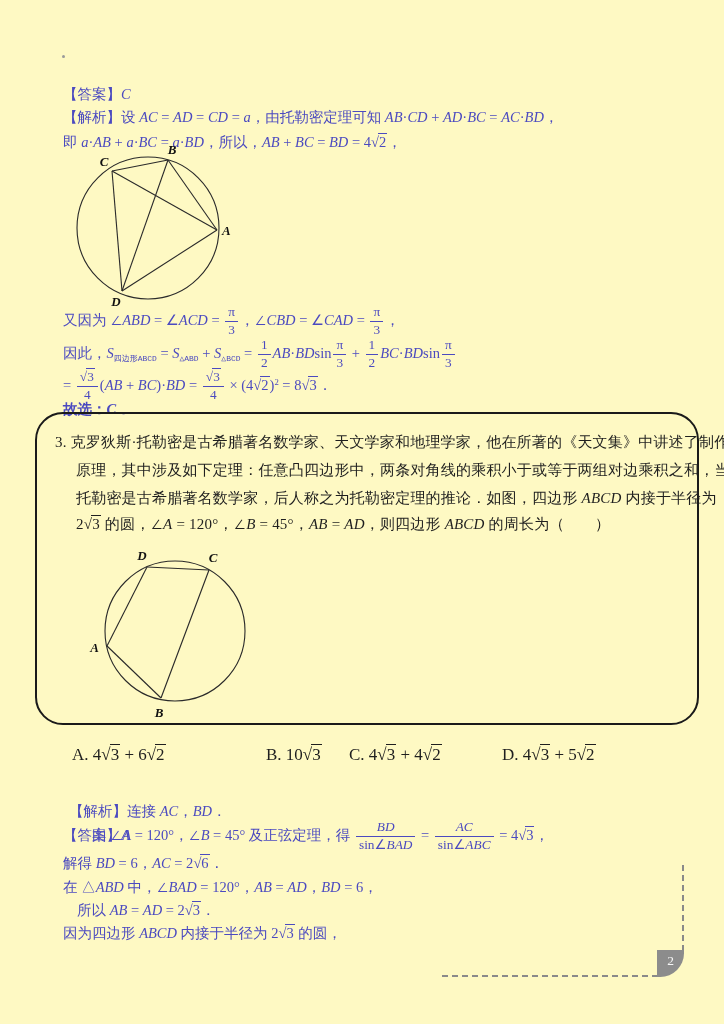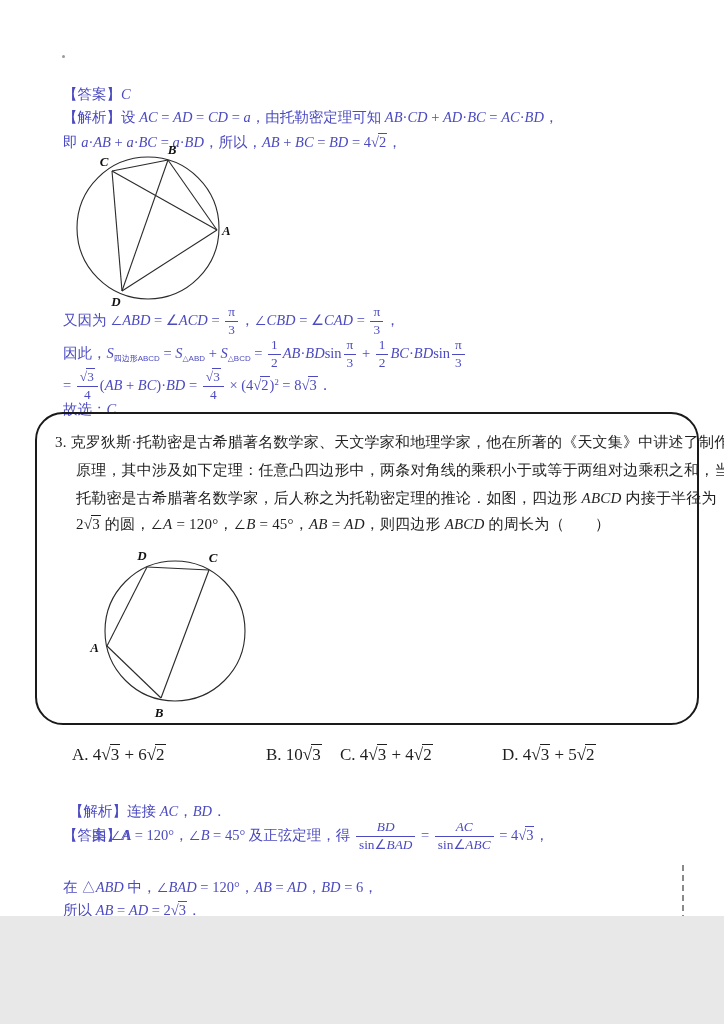--- a/index.html
+++ b/index.html
@@ -1,16 +1,16 @@
 <!DOCTYPE html>
 <html><head>
 <meta charset="utf-8">
 <style>
   html,body{margin:0;padding:0;background:#e8e8e8;}
-  .page{position:relative;width:724px;height:916px;background:#ffffff;overflow:hidden;
+  .page{position:relative;width:724px;height:1024px;background:#fef9c3;overflow:hidden;
         font-family:"Liberation Sans",sans-serif;color:#222;}
   .abs{position:absolute;white-space:nowrap;}
   
   .cn{font-family:"Liberation Serif",serif;}
   .bk{font-family:"Liberation Serif",serif;}
   .mi{font-family:"Liberation Serif",serif;font-style:italic;}
   .mn{font-family:"Liberation Serif",serif;}
   .blue{color:#4b4ac0;}
   .black{color:#1f1f1f;}
   .sol{font-size:14.5px;line-height:22px;}
@@ -18,21 +18,21 @@
   .opt{font-size:17px;}
   
   .frac{display:inline-flex;flex-direction:column;vertical-align:middle;text-align:center;
         margin:0 2px;font-size:0.92em;line-height:1.1;}
   .frac .num{display:block;padding:0 3px 1px 3px;border-bottom:1px solid currentColor;}
   .frac .den{display:block;padding:1px 3px 0 3px;}
   
   .sqrt{white-space:nowrap;}
   .sqrt .rad{border-top:1.2px solid currentColor;margin-left:-1px;padding:0 1px;}
   
-  .msub{font-size:0.55em;vertical-align:-0.35em;font-family:Liberation Sans, sans-serif;}
+  .msub{font-size:0.55em;vertical-align:-0.35em;font-family:Liberation Mono, monospace;}
   .msup{font-size:0.6em;vertical-align:0.6em;font-family:"Liberation Serif",serif;}
   
   .qbox{position:absolute;left:35px;top:412px;width:660px;height:309px;
         border:2px solid #1a1a1a;border-radius:28px;background:transparent;}
   
   .dash-v{position:absolute;left:682px;top:865px;height:86px;width:0;border-left:2px dashed #8a8a8a;}
   .dash-h{position:absolute;left:442px;top:975px;width:216px;height:0;border-top:2px dashed #8a8a8a;}
   .pagenum{position:absolute;left:657px;top:950px;width:27px;height:27px;background:#8c8c8c;
            border-radius:0 0 88% 0;color:#f7f7f7;font-family:"Liberation Serif",serif;
            font-size:13.5px;text-align:center;line-height:22px;}
@@ -85,21 +85,21 @@
         <span class="num"><span class="mn">π</span></span>
         <span class="den"><span class="mn">3</span></span>
       </span></div>
   <div class="abs sol blue" style="left:63px;top:370px;"><span class="mn">= </span><span class="frac">
         <span class="num"><span class="sqrt mn"><span>√</span><span class="rad">3</span></span></span>
         <span class="den"><span class="mn">4</span></span>
       </span><span class="mn">(</span><span class="mi">AB</span><span class="mn"> + </span><span class="mi">BC</span><span class="mn">)·</span><span class="mi">BD</span><span class="mn"> = </span><span class="frac">
         <span class="num"><span class="sqrt mn"><span>√</span><span class="rad">3</span></span></span>
         <span class="den"><span class="mn">4</span></span>
       </span><span class="mn"> × (4</span><span class="sqrt mn"><span>√</span><span class="rad">2</span></span><span class="mn">)</span><span class="msup">2</span><span class="mn"> = 8</span><span class="sqrt mn"><span>√</span><span class="rad">3</span></span><span class="cn">．</span></div>
-  <div class="abs sol blue" style="left:63px;top:398px;"><span class="cn">故选：</span><span class="mi">C</span><span class="cn">．</span></div>
+  <div class="abs sol blue" style="left:63px;top:398px;font-weight:bold;"><span class="cn">故选：</span><span class="mi">C</span><span class="cn">．</span></div>
 
   <div class="qbox"></div>
 
   <div class="abs prob black" style="left:55px;top:430px;"><span class="cn">3. 克罗狄斯·托勒密是古希腊著名数学家、天文学家和地理学家，他在所著的《天文集》中讲述了制作弦表的</span></div>
   <div class="abs prob black" style="left:76px;top:458px;"><span class="cn">原理，其中涉及如下定理：任意凸四边形中，两条对角线的乘积小于或等于两组对边乘积之和，当且仅当</span></div>
   <div class="abs prob black" style="left:76px;top:486px;"><span class="cn">托勒密是古希腊著名数学家，后人称之为托勒密定理的推论．如图，四边形 </span><span class="mi">ABCD</span><span class="cn"> 内接于半径为</span></div>
   <div class="abs prob black" style="left:76px;top:512px;"><span class="mn">2</span><span class="sqrt mn"><span>√</span><span class="rad">3</span></span><span class="cn"> 的圆，</span><span class="mn">∠</span><span class="mi">A</span><span class="mn"> = 120°</span><span class="cn">，</span><span class="mn">∠</span><span class="mi">B</span><span class="mn"> = 45°</span><span class="cn">，</span><span class="mi">AB</span><span class="mn"> = </span><span class="mi">AD</span><span class="cn">，则四边形 </span><span class="mi">ABCD</span><span class="cn"> 的周长为（　　）</span></div>
 
   <svg class="abs" style="left:85px;top:545px;" width="200" height="178" viewBox="0 0 200 178">
     <circle class="geo" cx="90" cy="86" r="70"></circle>
@@ -108,32 +108,34 @@
     <line class="geo" x1="76" y1="153" x2="22" y2="101"></line>
     <line class="geo" x1="22" y1="101" x2="62" y2="22"></line>
     <text x="57" y="15" text-anchor="middle">D</text>
     <text x="128" y="17" text-anchor="middle">C</text>
     <text x="14" y="107" text-anchor="end">A</text>
     <text x="74" y="172" text-anchor="middle">B</text>
   </svg>
 
   <div class="abs opt black" style="left:72px;top:745px;"><span class="mn">A. 4</span><span class="sqrt mn"><span>√</span><span class="rad">3</span></span><span class="mn"> + 6</span><span class="sqrt mn"><span>√</span><span class="rad">2</span></span></div>
   <div class="abs opt black" style="left:222px;top:745px;margin-left:44px;"><span class="mn">B. 10</span><span class="sqrt mn"><span>√</span><span class="rad">3</span></span></div>
-  <div class="abs opt black" style="left:340px;top:745px;"><span class="mn">C. 4</span><span class="sqrt mn"><span>√</span><span class="rad">3</span></span><span class="mn"> + 4</span><span class="sqrt mn"><span>√</span><span class="rad">2</span></span></div>
+  <div class="abs opt black" style="left:349px;top:745px;"><span class="mn">C. 4</span><span class="sqrt mn"><span>√</span><span class="rad">3</span></span><span class="mn"> + 4</span><span class="sqrt mn"><span>√</span><span class="rad">2</span></span></div>
   <div class="abs opt black" style="left:502px;top:745px;text-align:center;"><span class="mn">D. 4</span><span class="sqrt mn"><span>√</span><span class="rad">3</span></span><span class="mn"> + 5</span><span class="sqrt mn"><span>√</span><span class="rad">2</span></span></div>
 
   <div class="abs sol blue" style="left:63px;top:776px;margin-top:48px;"><span class="bk">【答案】</span><span class="mi">A</span></div>
   <div class="abs sol blue" style="left:57px;top:800px;margin-left:12px;"><span class="bk">【解析】</span><span class="cn">连接 </span><span class="mi">AC</span><span class="cn">，</span><span class="mi">BD</span><span class="cn">．</span></div>
   <div class="abs sol blue" style="left:63px;top:820px;margin-left:29px;"><span class="cn">由 </span><span class="mn">∠</span><span class="mi">A</span><span class="mn"> = 120°</span><span class="cn">，</span><span class="mn">∠</span><span class="mi">B</span><span class="mn"> = 45° </span><span class="cn">及正弦定理，得 </span><span class="frac">
         <span class="num"><span class="mi">BD</span></span>
         <span class="den"><span class="mn">sin∠</span><span class="mi">BAD</span></span>
       </span><span class="mn"> = </span><span class="frac">
         <span class="num"><span class="mi">AC</span></span>
         <span class="den"><span class="mn">sin∠</span><span class="mi">ABC</span></span>
       </span><span class="mn"> = 4</span><span class="sqrt mn"><span>√</span><span class="rad">3</span></span><span class="cn">，</span></div>
+  <div class="abs sol blue" style="left:63px;top:852px;"><span class="cn">解得 </span><span class="mi">BD</span><span class="mn"> = 6</span><span class="cn">，</span><span class="mi">AC</span><span class="mn"> = 2</span><span class="sqrt mn"><span>√</span><span class="rad">6</span></span><span class="cn">．</span></div>
   <div class="abs sol blue" style="left:63px;top:876px;"><span class="cn">在 </span><span class="mn">△</span><span class="mi">ABD</span><span class="cn"> 中，</span><span class="mn">∠</span><span class="mi">BAD</span><span class="mn"> = 120°</span><span class="cn">，</span><span class="mi">AB</span><span class="mn"> = </span><span class="mi">AD</span><span class="cn">，</span><span class="mi">BD</span><span class="mn"> = 6</span><span class="cn">，</span></div>
-  <div class="abs sol blue" style="left:63px;top:899px;text-decoration:underline;"><span class="cn">所以 </span><span class="mi">AB</span><span class="mn"> = </span><span class="mi">AD</span><span class="mn"> = 2</span><span class="sqrt mn"><span>√</span><span class="rad">3</span></span><span class="cn">．</span></div>
+  <div class="abs sol blue" style="left:77px;top:899px;"><span class="cn">所以 </span><span class="mi">AB</span><span class="mn"> = </span><span class="mi">AD</span><span class="mn"> = 2</span><span class="sqrt mn"><span>√</span><span class="rad">3</span></span><span class="cn">．</span></div>
+  <div class="abs sol blue" style="left:63px;top:922px;"><span class="cn">因为四边形 </span><span class="mi">ABCD</span><span class="cn"> 内接于半径为 </span><span class="mn">2</span><span class="sqrt mn"><span>√</span><span class="rad">3</span></span><span class="cn"> 的圆，</span></div>
 
   <div class="dash-v"></div>
   <div class="dash-h"></div>
   <div class="pagenum">2</div>
 
 </div>
 
 </body></html>

